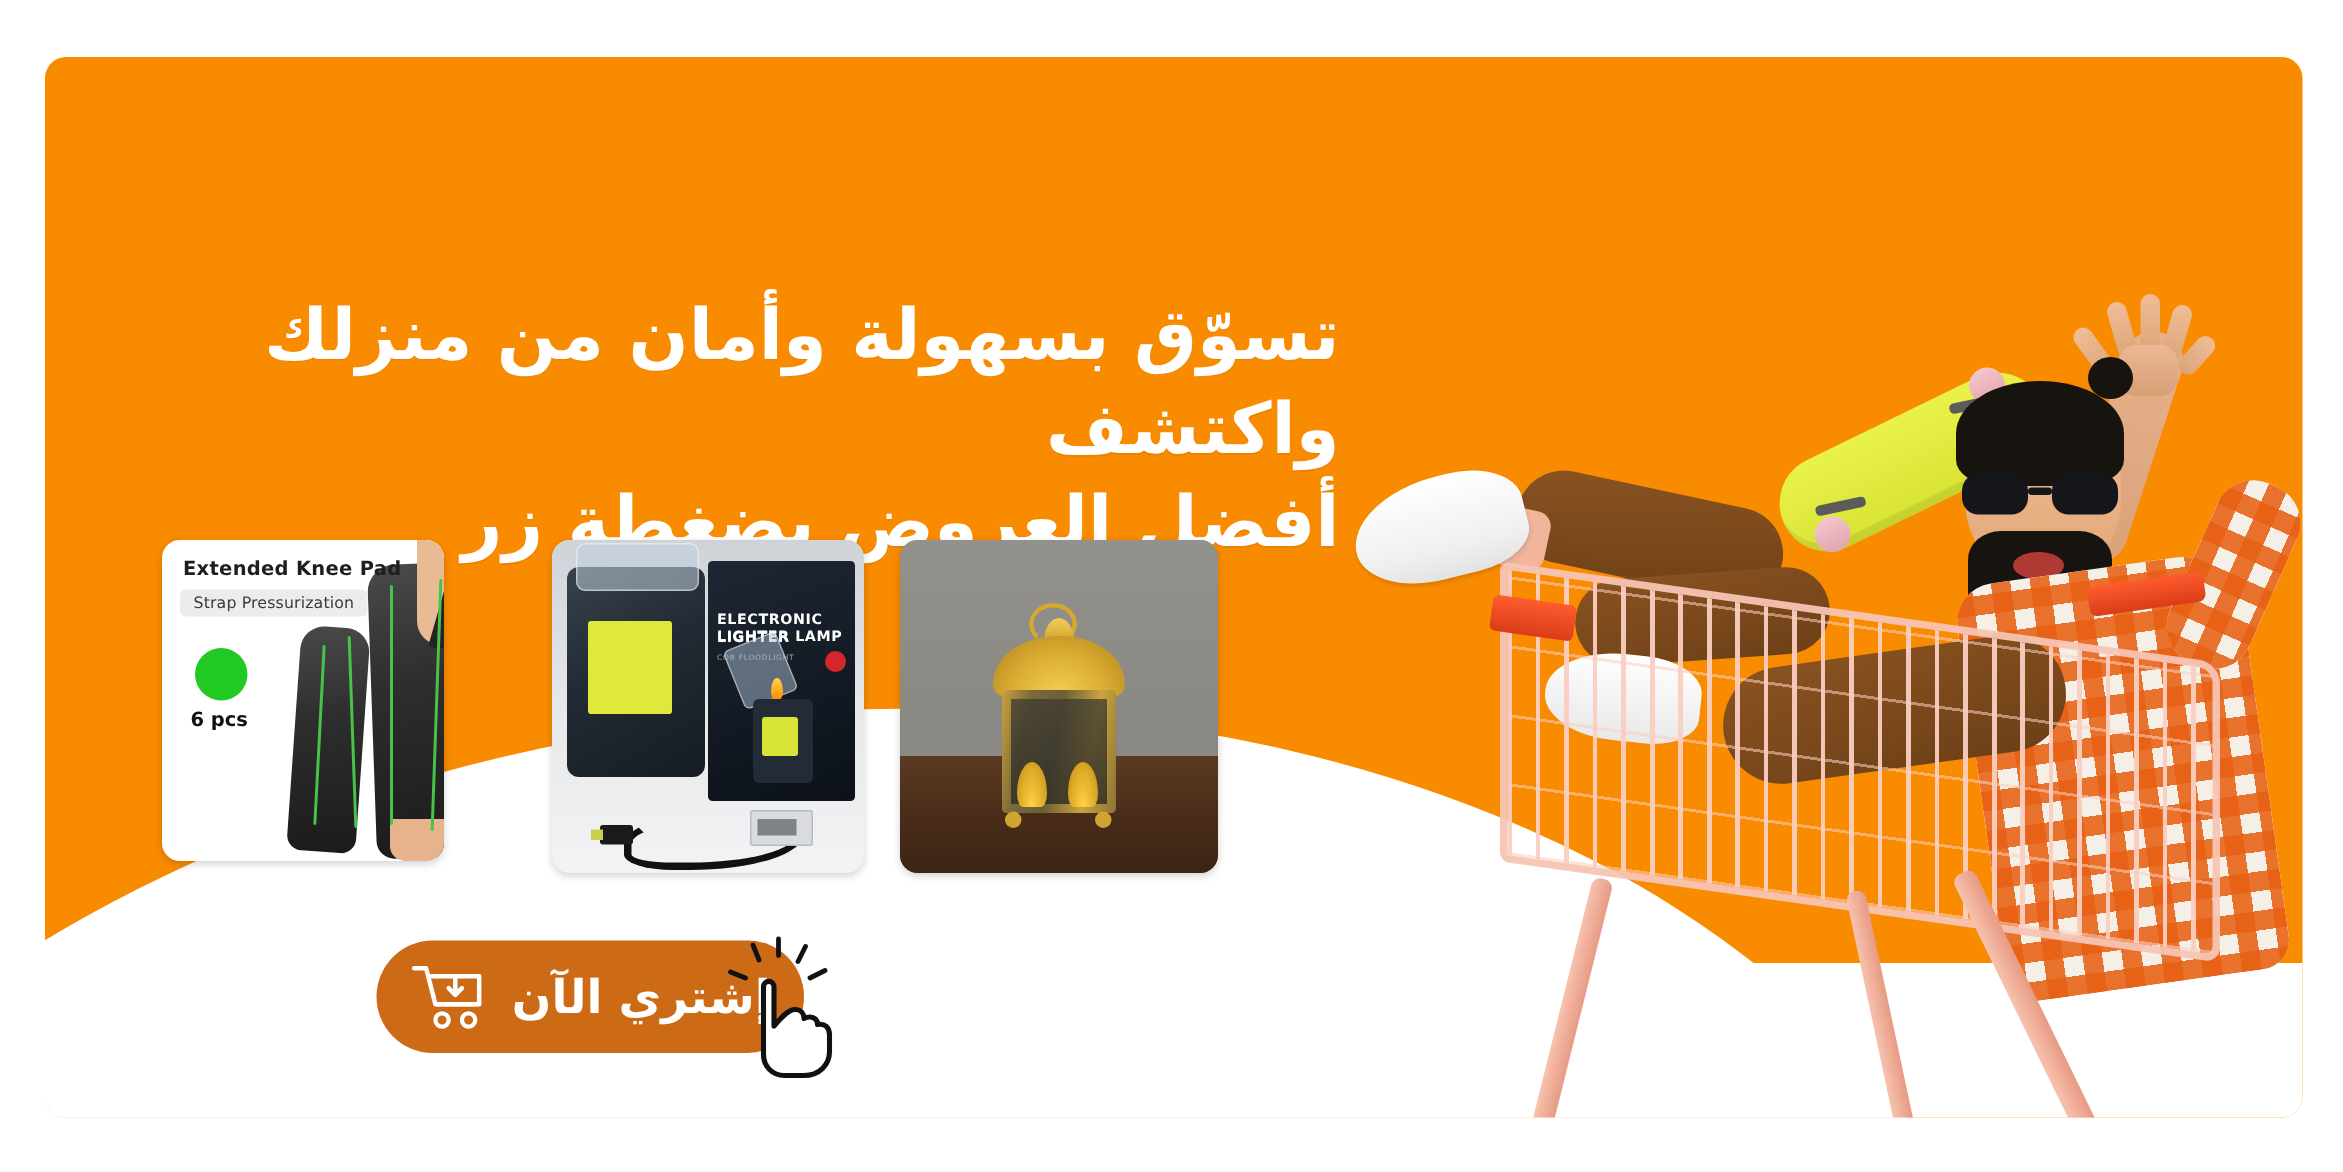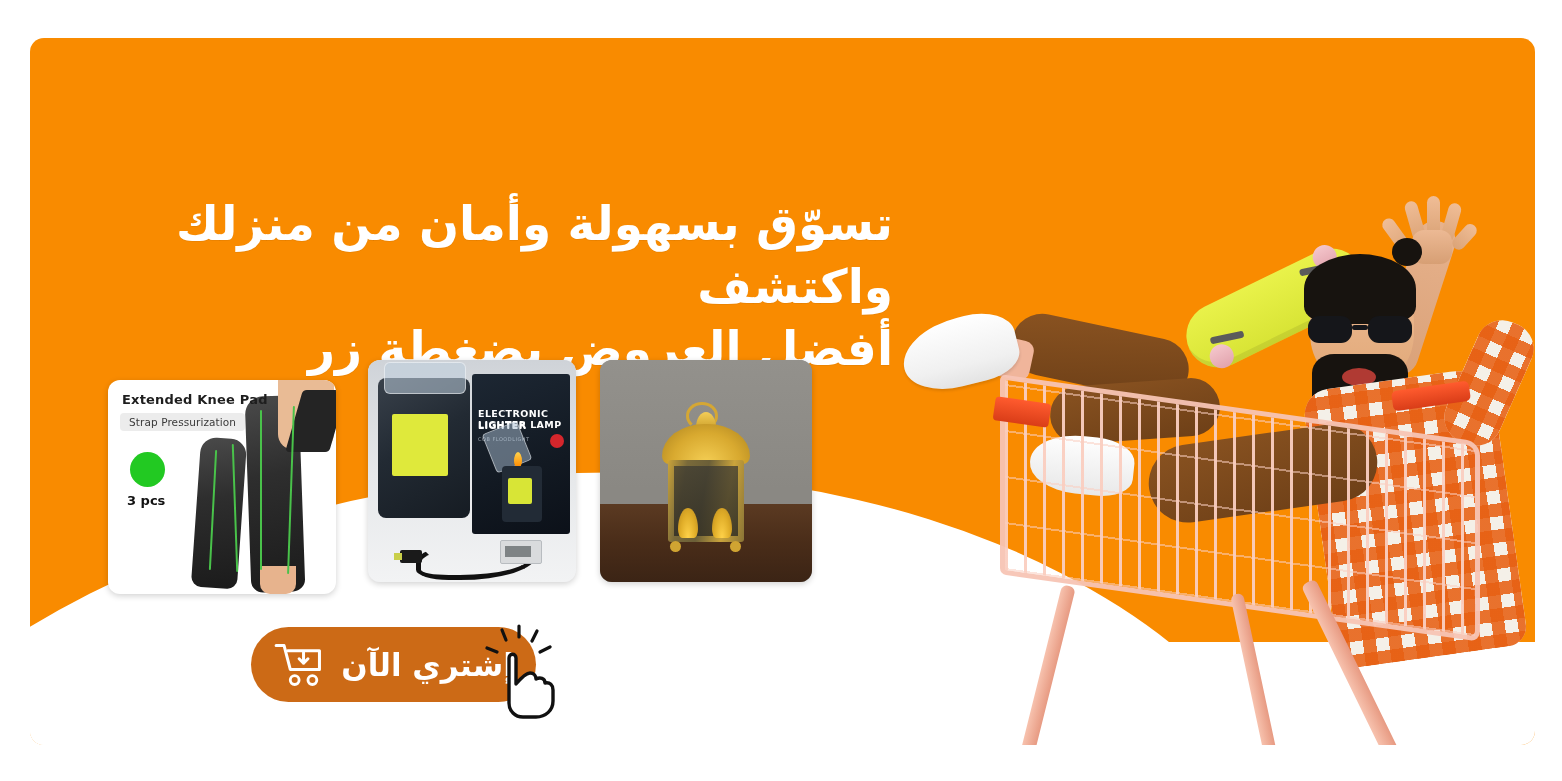--- a/index.html
+++ b/index.html
@@ -24,21 +24,21 @@
   .headline{position:absolute;right:642px;top:155px;width:900px;
             text-align:right;color:#ffffff;direction:rtl;
             font-size:47px;font-weight:bold;line-height:1.33;
             letter-spacing:-0.2px;white-space:pre-line;
             text-shadow:0 1px 0 rgba(0,0,0,.05);}
 
   
   .tiles{position:absolute;left:78px;top:322px;width:705px;height:222px;}
   .tile{position:absolute;top:0;border-radius:12px;overflow:hidden;
         box-shadow:0 2px 6px rgba(0,0,0,.18);}
-  .tile-1{left:0;width:228px;height:214px;background:#ffffff;margin-top:20px;}
+  .tile-1{left:0;width:188px;height:214px;background:#ffffff;}
   .tile-2{left:260px;width:208px;height:222px;background:#e9e9ec;}
   .tile-3{left:492px;width:212px;height:222px;background:#8d8d8d;}
 
   
   .kp-title{position:absolute;left:14px;top:12px;direction:ltr;
             font-size:13px;font-weight:bold;color:#1e1e1e;
             font-family:"DejaVu Sans",sans-serif;letter-spacing:.2px;}
   .kp-sub{position:absolute;left:12px;top:33px;direction:ltr;
           background:#ececec;border-radius:4px;padding:3px 9px;
           font-size:10.5px;color:#3a3a3a;letter-spacing:.1px;}
@@ -281,21 +281,21 @@
         <span class="strap"></span>
         <span class="leg leg-a"></span>
         <span class="leg-skin"></span>
         <span class="stripe" style="left:104px;top:70px;height:120px;transform:rotate(3deg);"></span>
         <span class="stripe" style="left:126px;top:64px;height:128px;transform:rotate(-2deg);"></span>
         <span class="stripe" style="left:152px;top:30px;height:160px;"></span>
         <span class="stripe" style="left:182px;top:26px;height:168px;transform:rotate(2deg);"></span>
         <span class="kp-title">Extended Knee Pad</span>
         <span class="kp-sub">Strap Pressurization</span>
         <span class="kp-dot"></span>
-        <span class="kp-pcs">3 pcs</span>
+        <span class="kp-pcs">6 pcs</span>
       </div>
 
       <div class="tile tile-2">
         <span class="ll-bg"></span>
         <span class="ll-unit">
           <span class="ll-unit-top"></span>
           <span class="ll-cob"></span>
         </span>
         <span class="ll-box">
           <span class="ll-t1">ELECTRONIC LIGHTER</span>

